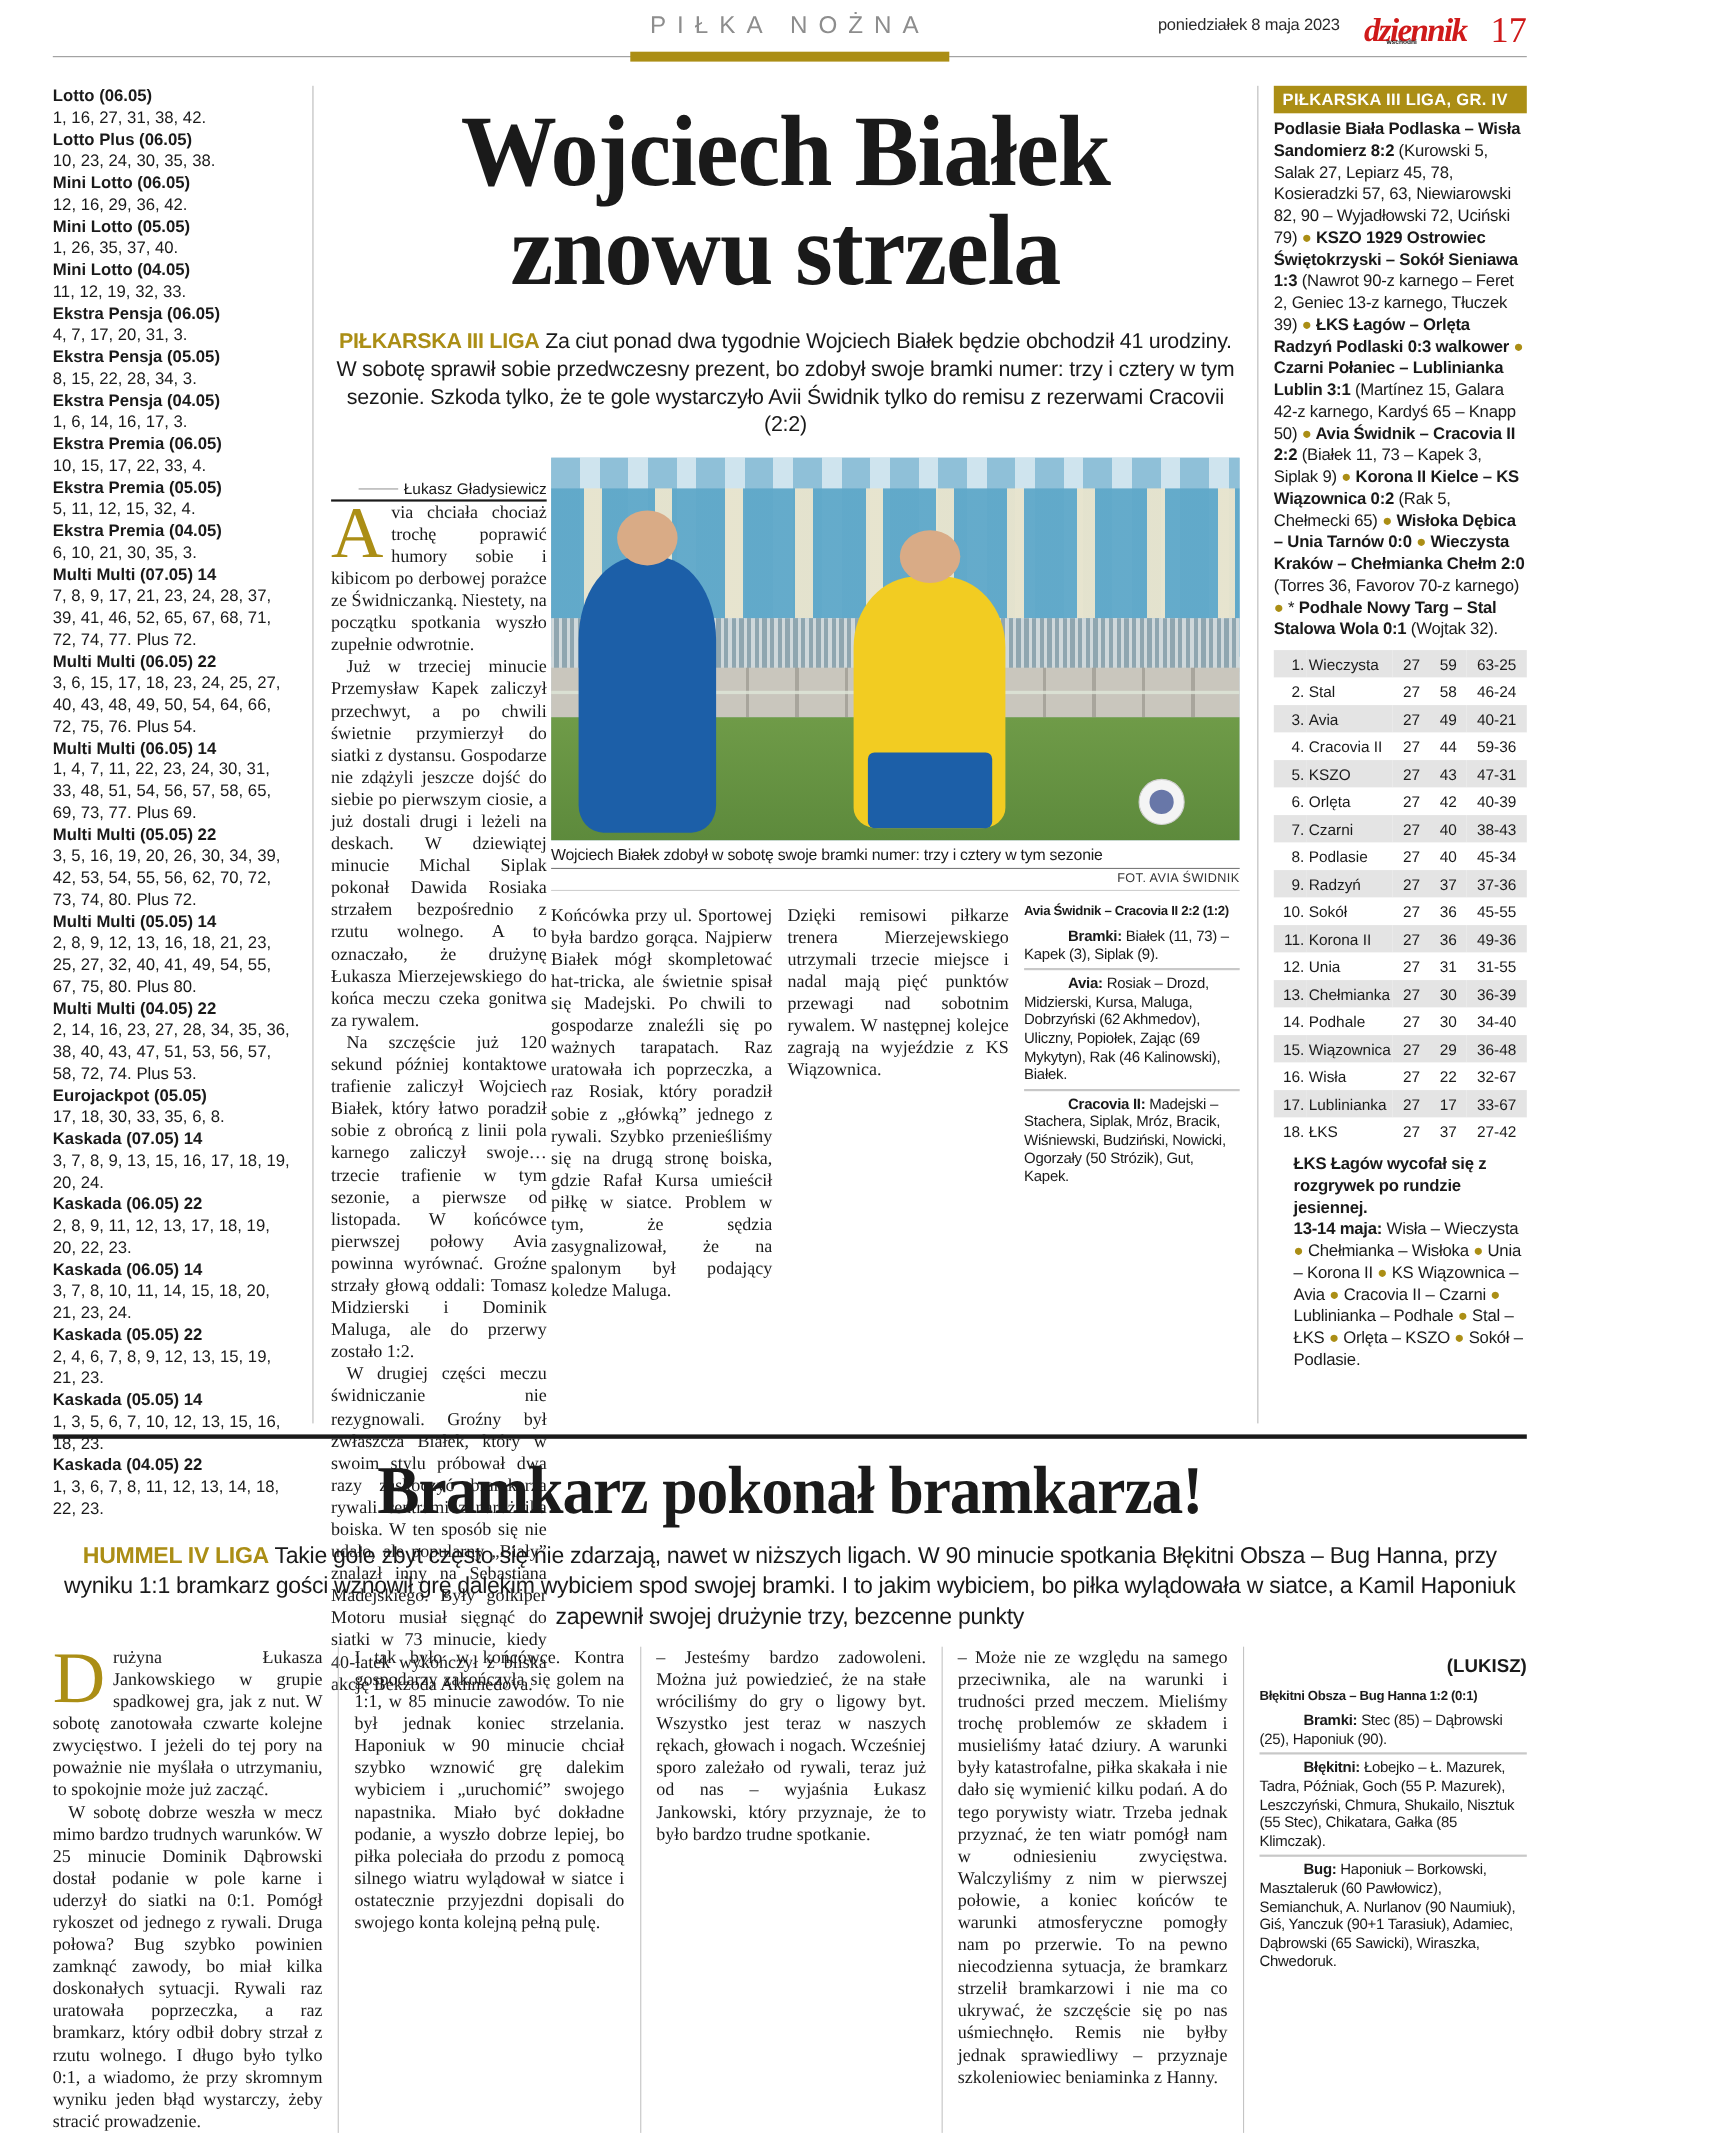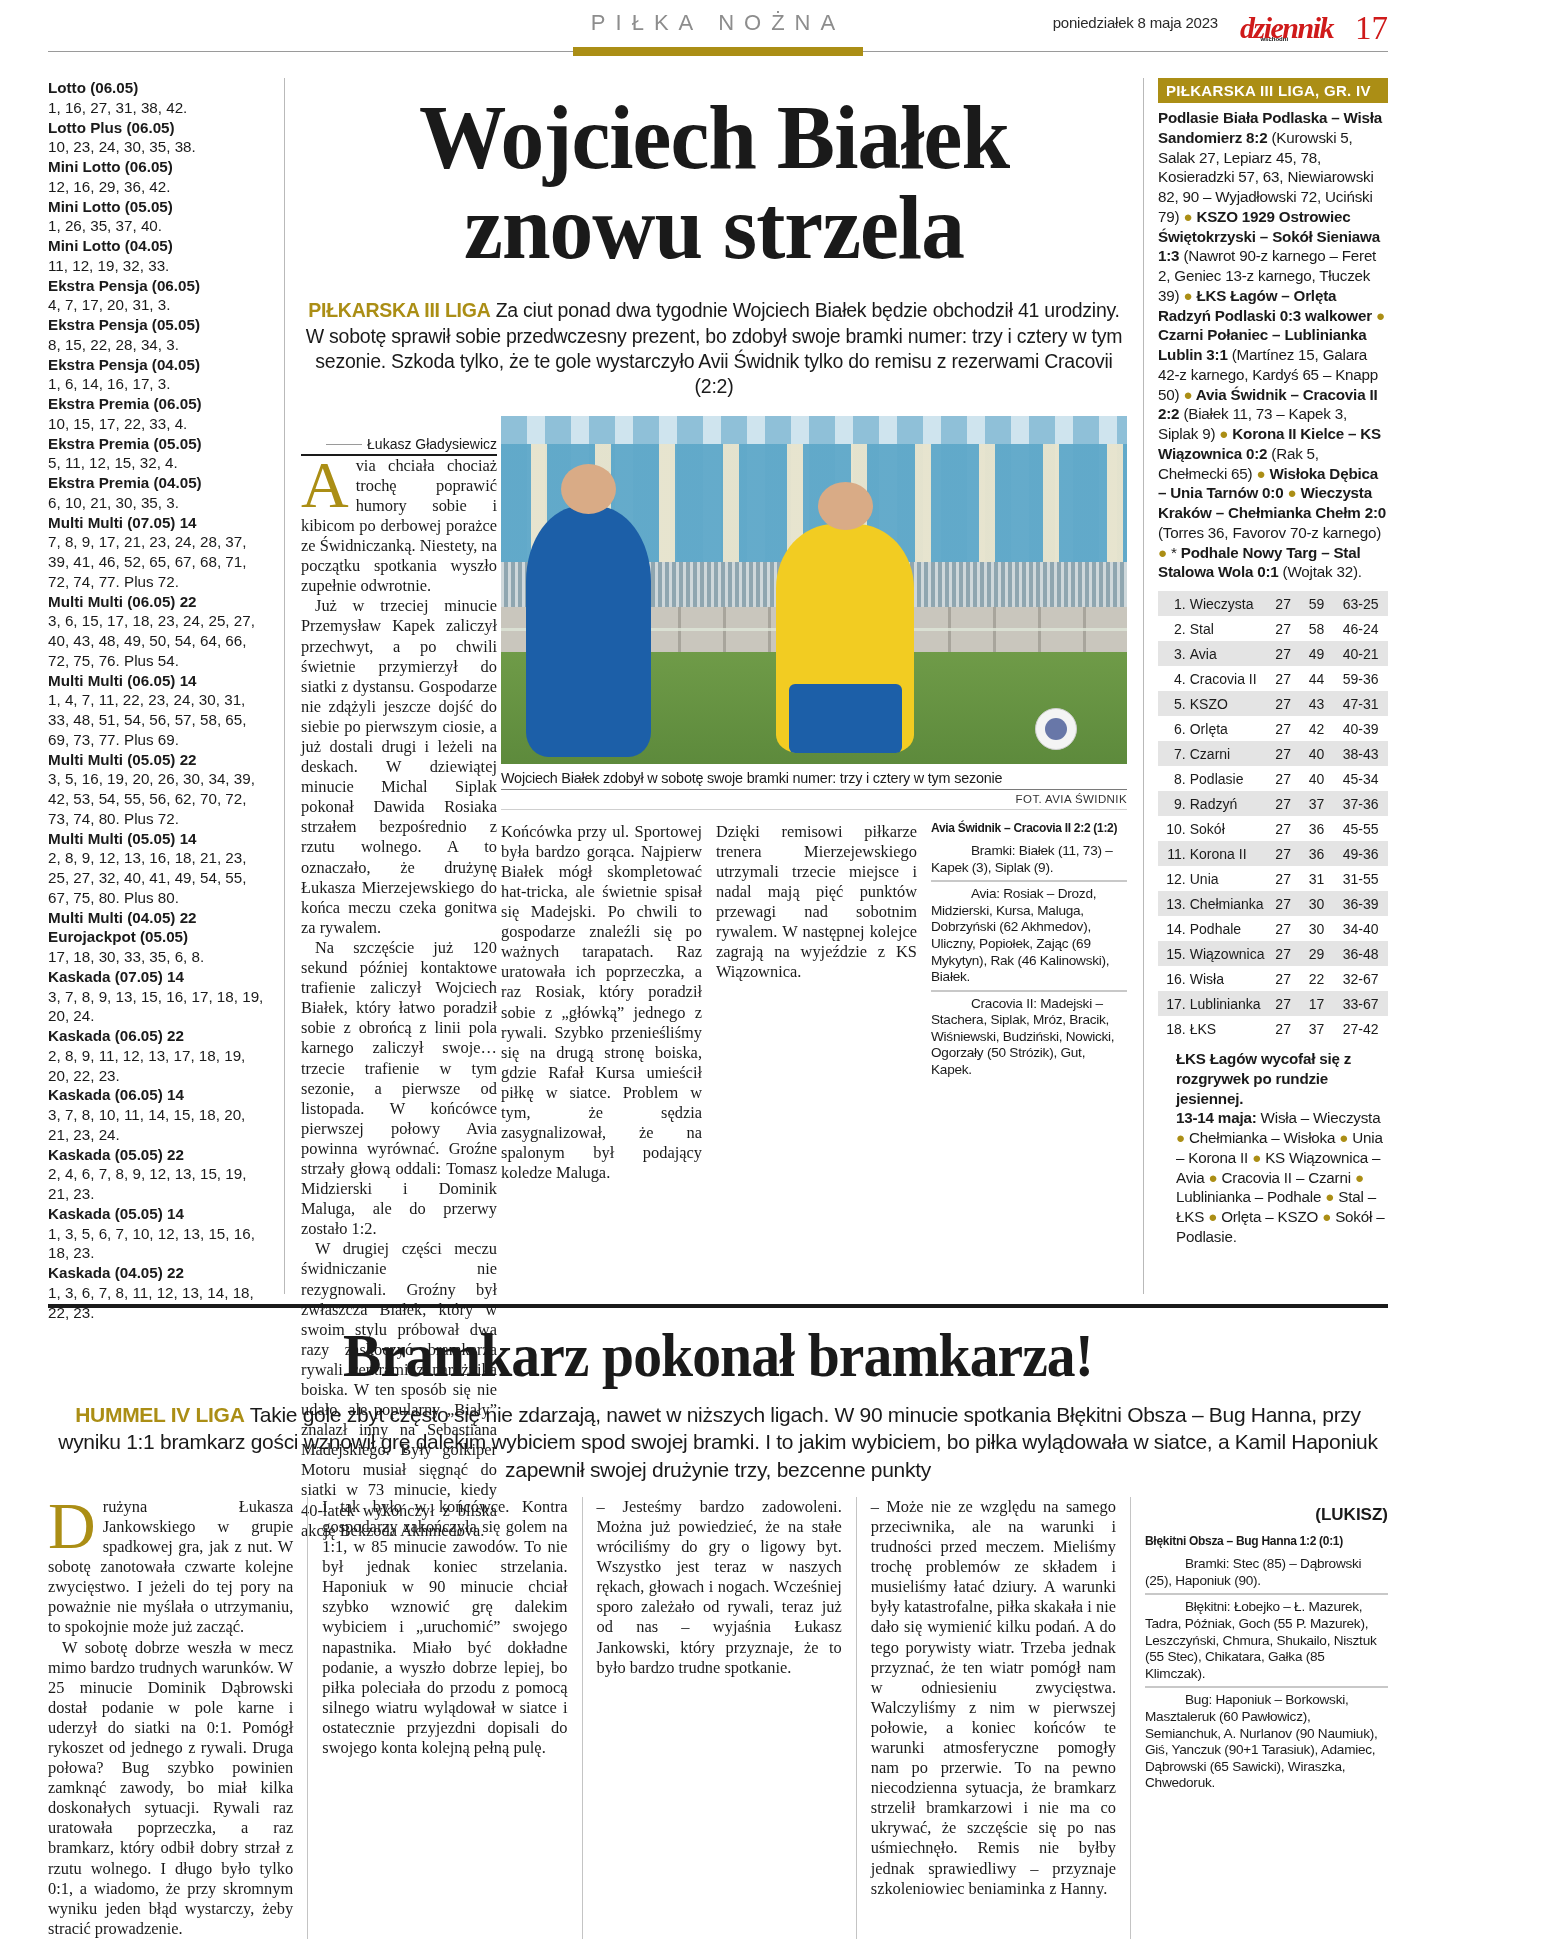--- a/index.html
+++ b/index.html
@@ -112,21 +112,21 @@
   .lm-col { flex:1 1 0; }
   .boxcol { flex:0 0 196px; }
 
   
   .matchbox { font-family:"Liberation Sans", sans-serif; }
   .matchbox h4 { font-size:12px; font-weight:700; margin:0 0 4px 0; line-height:1.12;
                  letter-spacing:-.3px; }
   .mb-row { font-size:13.6px; line-height:1.22; padding:4px 0; border-top:2px solid #c8c8c8;
             letter-spacing:-.25px; }
   .mb-row:first-of-type { border-top:none; }
-  .mb-row b { font-weight:400;padding-left:40px; }
+  .mb-row b { font-weight:700;padding-left:40px; }
 
   
   .rl-banner { background:#ab8e15; color:#fff; font-weight:700; font-size:15px;
                padding:4px 8px; letter-spacing:.3px; display:inline-block; width:100%; }
   .rl-body { font-size:15.2px; line-height:1.30; margin-top:5px; letter-spacing:-.2px; }
   .rl-body b { font-weight:700; }
   .dot { color:#ab8e15; font-weight:700; }
 
   table.standings { width:100%; border-collapse:collapse; margin-top:9px; font-size:14px; }
   table.standings td { padding:4.5px 2px; background:#e4e4e4; }
@@ -202,20 +202,21 @@
           <div class="ln">7, 8, 9, 17, 21, 23, 24, 28, 37, 39, 41, 46, 52, 65, 67, 68, 71, 72, 74, 77. Plus 72.</div>
           <div class="lh">Multi Multi (06.05) 22</div>
           <div class="ln">3, 6, 15, 17, 18, 23, 24, 25, 27, 40, 43, 48, 49, 50, 54, 64, 66, 72, 75, 76. Plus 54.</div>
           <div class="lh">Multi Multi (06.05) 14</div>
           <div class="ln">1, 4, 7, 11, 22, 23, 24, 30, 31, 33, 48, 51, 54, 56, 57, 58, 65, 69, 73, 77. Plus 69.</div>
           <div class="lh">Multi Multi (05.05) 22</div>
           <div class="ln">3, 5, 16, 19, 20, 26, 30, 34, 39, 42, 53, 54, 55, 56, 62, 70, 72, 73, 74, 80. Plus 72.</div>
           <div class="lh">Multi Multi (05.05) 14</div>
           <div class="ln">2, 8, 9, 12, 13, 16, 18, 21, 23, 25, 27, 32, 40, 41, 49, 54, 55, 67, 75, 80. Plus 80.</div>
           <div class="lh">Multi Multi (04.05) 22</div>
+          <div class="ln">2, 14, 16, 23, 27, 28, 34, 35, 36, 38, 40, 43, 47, 51, 53, 56, 57, 58, 72, 74. Plus 53.</div>
           <div class="lh">Eurojackpot (05.05)</div>
           <div class="ln">17, 18, 30, 33, 35, 6, 8.</div>
           <div class="lh">Kaskada (07.05) 14</div>
           <div class="ln">3, 7, 8, 9, 13, 15, 16, 17, 18, 19, 20, 24.</div>
           <div class="lh">Kaskada (06.05) 22</div>
           <div class="ln">2, 8, 9, 11, 12, 13, 17, 18, 19, 20, 22, 23.</div>
           <div class="lh">Kaskada (06.05) 14</div>
           <div class="ln">3, 7, 8, 10, 11, 14, 15, 18, 20, 21, 23, 24.</div>
           <div class="lh">Kaskada (05.05) 22</div>
           <div class="ln">2, 4, 6, 7, 8, 9, 12, 13, 15, 19, 21, 23.</div>

